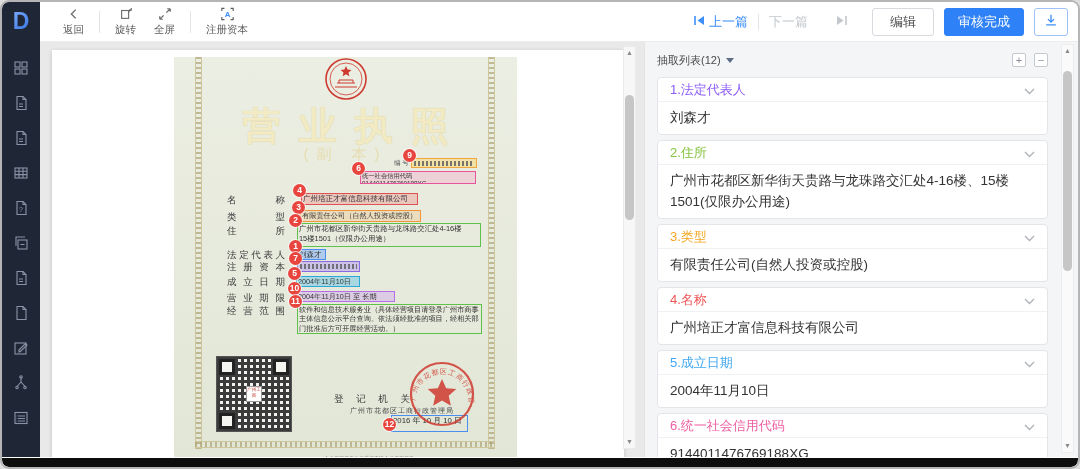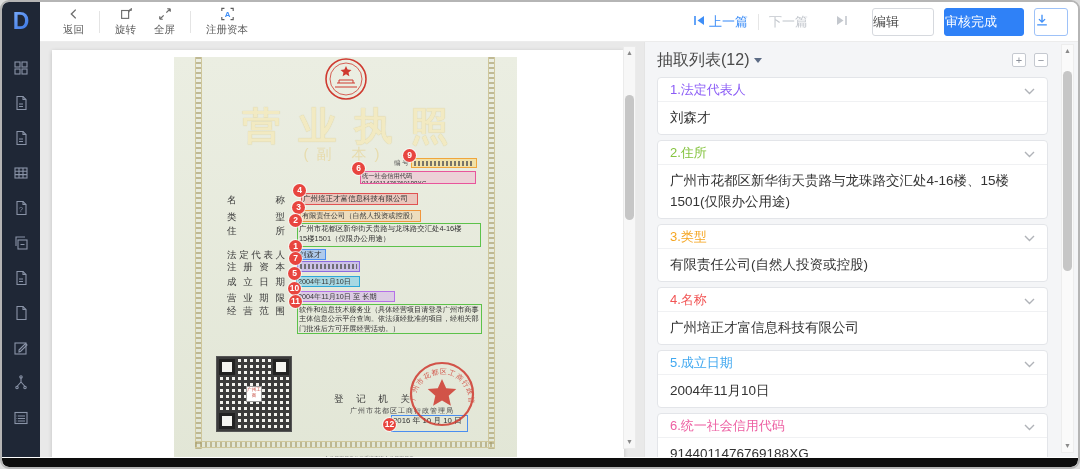--- a/index.html
+++ b/index.html
@@ -12,21 +12,21 @@
   .tb-left{display:flex;align-items:center;height:100%;padding-left:14px;}
   .tb-btn{display:flex;flex-direction:column;align-items:center;justify-content:center;height:100%;padding:2px 9px;cursor:pointer;color:#5c5c5c;}
   .tb-btn .ic{height:15px;display:flex;align-items:flex-end;color:#6d6d6d;}
   .tb-btn .lb{font-size:10.5px;margin-top:2px;white-space:nowrap;}
   .tb-sep{width:1px;height:22px;background:#e4e4e4;margin:0 6px;}
   .tb-right{position:absolute;right:10px;top:0;height:100%;display:flex;align-items:center;gap:10px;}
   .nav-link{display:flex;align-items:center;gap:4px;font-size:13px;cursor:pointer;}
   .nav-prev{color:#3e8ef7;}
   .nav-next{color:#c3c7cd;gap:28px;}
   .nav-sep{width:1px;height:16px;background:#e6e6e6;}
-  .btn{height:28px;border-radius:3px;font-size:13px;display:flex;align-items:center;justify-content:flex-start;cursor:pointer;}
+  .btn{height:28px;border-radius:3px;font-size:13px;display:flex;align-items:center;justify-content:center;cursor:pointer;}
   .btn-edit{width:62px;background:#fff;border:1px solid #d6d9de;color:#4d4d4d;margin-left:14px;}
   .btn-approve{width:80px;background:#2f81f7;border:1px solid #2f81f7;color:#fff;}
   .btn-dl{width:34px;background:#fff;border:1px solid #9ec2f8;color:#3e8ef7;}
   
   .body{display:flex;height:415px;}
   .sidebar{width:38px;background:#1f2736;display:flex;flex-direction:column;align-items:center;padding-top:18px;gap:19px;flex:none;}
   .sb-ic{width:16px;height:16px;color:#8a94a8;cursor:pointer;flex:none;}
   
   .viewer{flex:1;position:relative;background:#e9e9e9;overflow:hidden;}
   .page{position:absolute;left:12px;top:8px;width:572px;height:430px;background:#fff;box-shadow:0 1px 4px rgba(0,0,0,.18);overflow:hidden;}
@@ -49,21 +49,21 @@
   .authority{position:absolute;left:176px;top:349px;font-size:7px;color:#4a4a4a;letter-spacing:1px;}
   .seal{position:absolute;left:228px;top:302px;opacity:.85;}
   .lic-bottom-tiny{position:absolute;left:150px;top:398px;font-size:5px;color:#777;filter:blur(.4px);}
   
   .vscroll{position:absolute;top:4px;right:8px;bottom:8px;width:13px;background:#f7f7f7;border:1px solid #ebebeb;}
   .scroll-arrow{position:absolute;left:0;width:100%;height:12px;color:#8a8a8a;font-size:7px;text-align:center;line-height:12px;cursor:pointer;}
   .scroll-thumb{position:absolute;left:1px;width:9px;background:#c6c6c6;border-radius:5px;cursor:pointer;}
   
   .panel{width:434px;background:#f4f5f7;border-left:1px solid #e4e4e4;position:relative;padding:8px 30px 0 12px;overflow:hidden;flex:none;}
   .panel-head{display:flex;align-items:center;height:20px;margin-bottom:7px;}
-  .panel-title{font-size:16px;color:#4a4a4a;cursor:pointer;display:flex;align-items:center;gap:5px;}
+  .panel-title{font-size:11px;color:#4a4a4a;cursor:pointer;display:flex;align-items:center;gap:5px;}
   .tri-down{width:0;height:0;border-left:4.5px solid transparent;border-right:4.5px solid transparent;border-top:5.5px solid #5d6c85;}
   .panel-tools{margin-left:auto;display:flex;gap:8px;}
   .sq-btn{width:14px;height:14px;border:1px solid #c5c9d0;border-radius:2px;background:#fff;color:#8a8f99;font-size:11px;line-height:12px;text-align:center;cursor:pointer;}
   .card{background:#fff;border:1px solid #e3e5e9;border-radius:4px;margin-bottom:5px;overflow:hidden;}
   .card-head{height:24px;display:flex;align-items:center;padding:0 12px;border-bottom:1px solid #f0f1f3;cursor:pointer;}
   .card-label{font-size:13px;}
   .card-chevron{margin-left:auto;color:#b0b3b8;}
   .card-body{min-height:28px;padding:5px 12px 6px;font-size:13.5px;line-height:21px;color:#333;}
   .pscroll{position:absolute;top:2px;right:4px;bottom:4px;width:13px;background:#fafafa;border:1px solid #ededed;}
   

